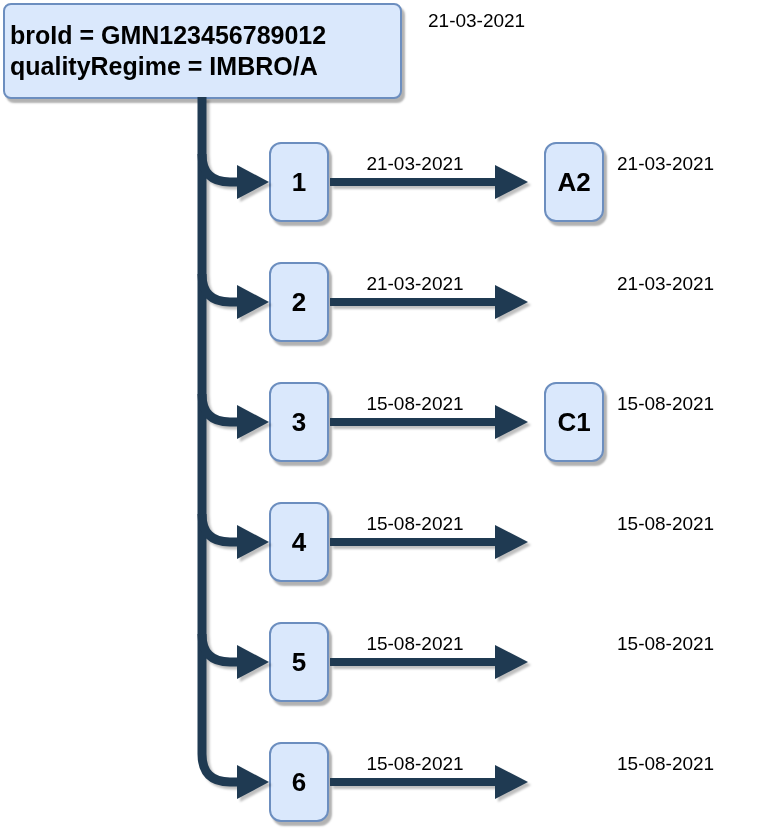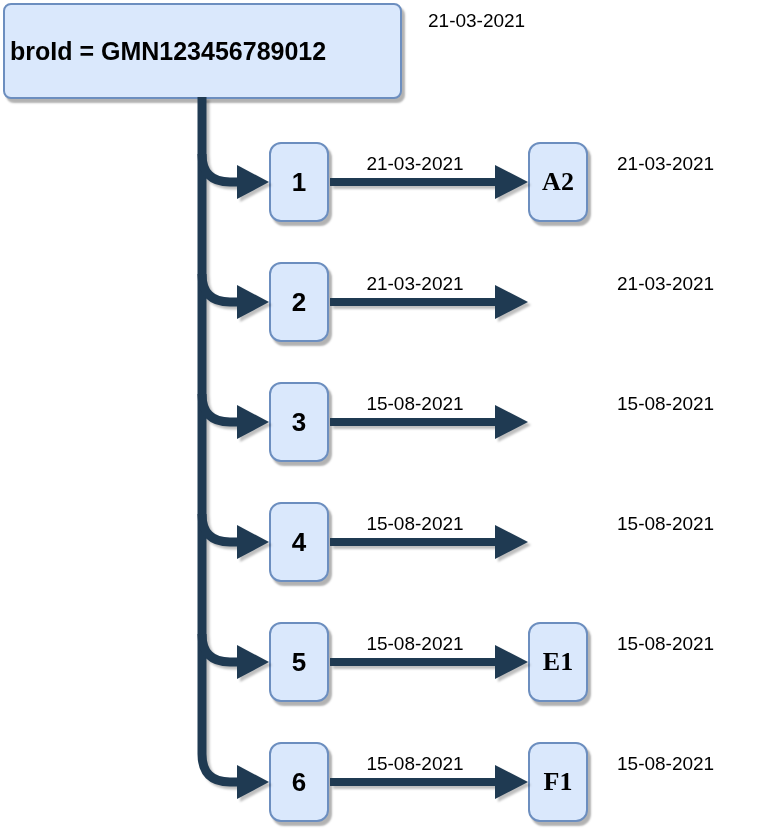--- a/index.html
+++ b/index.html
@@ -59,21 +59,21 @@
     position:absolute;top:0;
     width:56px;height:76px;
     background:var(--node-fill);
     border:2px solid var(--node-border);
     border-radius:12px;
     box-shadow:3px 4px 2px rgba(0,0,0,0.30);
     display:flex;align-items:center;justify-content:center;
     font-size:26px;font-weight:bold;
   }
   .node.src{left:269px;}
-  .node.tgt{left:528px;font-family:Liberation Serif, serif;}
+  .node.tgt{left:544px;}
   .edge-label{
     position:absolute;left:335px;top:11px;width:160px;
     text-align:center;font-size:19px;white-space:nowrap;
   }
   .tgt-date{
     position:absolute;left:617px;top:11px;
     font-size:19px;white-space:nowrap;
   }
 </style>
 </head>
@@ -130,55 +130,55 @@
       <polygon points="495,645 528,662 495,679"></polygon>
     </g>
     <g>
       <path class="link" d="M330 782 L496 782"></path>
       <polygon points="495,765 528,782 495,799"></polygon>
     </g>
   </svg>
 
   <div class="root-node">
     <div class="line">broId = GMN123456789012</div>
+    <div class="line">qualityRegime = IMBRO/A</div>
   </div>
   <div class="root-date">21-03-2021</div>
 
   <div class="row r1">
     <div class="edge-label">21-03-2021</div>
     <div class="node src">1</div>
     <div class="node tgt">A2</div>
     <div class="tgt-date">21-03-2021</div>
   </div>
 
   <div class="row r2">
     <div class="edge-label">21-03-2021</div>
     <div class="node src">2</div>
     <div class="tgt-date">21-03-2021</div>
   </div>
 
   <div class="row r3">
     <div class="edge-label">15-08-2021</div>
     <div class="node src">3</div>
+    <div class="node tgt">C1</div>
     <div class="tgt-date">15-08-2021</div>
   </div>
 
   <div class="row r4">
     <div class="edge-label">15-08-2021</div>
     <div class="node src">4</div>
     <div class="tgt-date">15-08-2021</div>
   </div>
 
   <div class="row r5">
     <div class="edge-label">15-08-2021</div>
     <div class="node src">5</div>
-    <div class="node tgt">E1</div>
     <div class="tgt-date">15-08-2021</div>
   </div>
 
   <div class="row r6">
     <div class="edge-label">15-08-2021</div>
     <div class="node src">6</div>
-    <div class="node tgt">F1</div>
     <div class="tgt-date">15-08-2021</div>
   </div>
 
 </div>
 
 </body></html>

